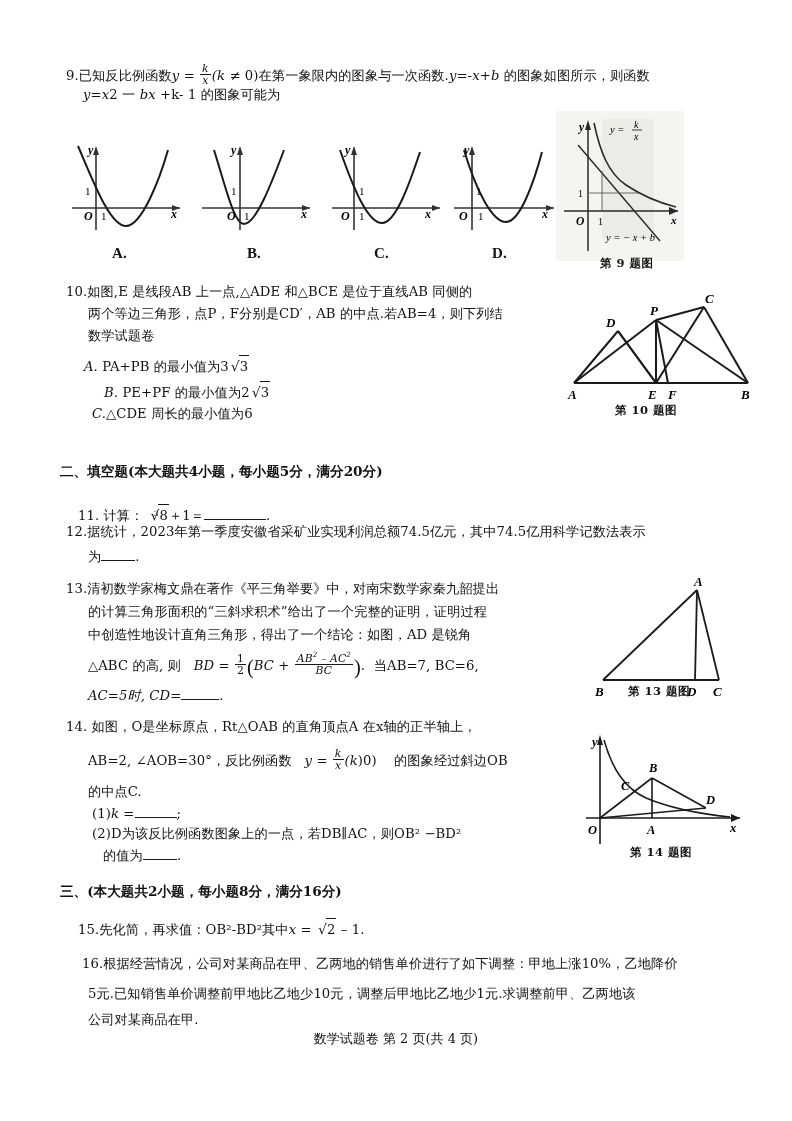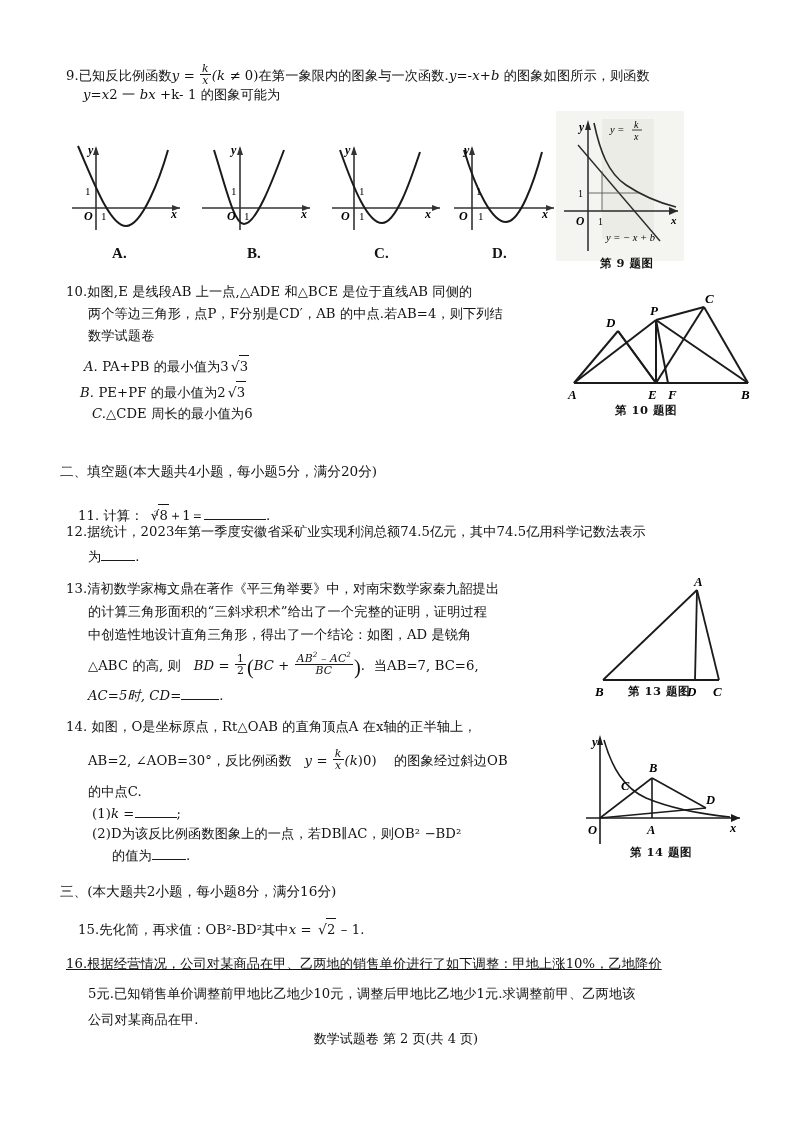--- a/index.html
+++ b/index.html
@@ -29,21 +29,21 @@
     line-height: 21px;
     white-space: nowrap;
     letter-spacing: 0.1px;
   }
   .cn { font-family: "DejaVu Serif", "Liberation Serif", serif; }
   .it { font-style: italic; }
   .bold { font-weight: bold; }
   .sechead {
     position: absolute;
     font-family: "DejaVu Serif", "Liberation Serif", serif;
-    font-weight: normal;
+    font-weight: bold;
     font-size: 13.6px;
     white-space: nowrap;
   }
   .blank {
     display: inline-block;
     border-bottom: 1px solid #1a1a1a;
     vertical-align: baseline;
     height: 11px;
   }
   sup { font-size: 0.66em; vertical-align: super; line-height: 0; }
@@ -204,21 +204,21 @@
 
   <div class="tx cn" style="left:66px; top:281px;">
     <span>10.</span><span>如图,E 是线段AB 上一点,△ADE 和△BCE 是位于直线AB 同侧的</span>
   </div>
   <div class="tx cn" style="left:88px; top:303px;">两个等边三角形，点P，F分别是CD′，AB 的中点.若AB=4，则下列结</div>
   <div class="tx cn" style="left:88px; top:325px;">数学试题卷</div>
 
   <div class="tx cn" style="left:84px; top:355px;">
     <span class="it">A.</span>&nbsp;<span>PA+PB 的最小值为</span>3<span class="rad"><span class="radsym">√</span><span class="radbar">3</span></span>
   </div>
-  <div class="tx cn" style="left:80px; top:381px;">
+  <div class="tx cn" style="left:104px; top:381px;">
     <span class="it">B.</span>&nbsp;<span>PE+PF 的最小值为</span>2<span class="rad"><span class="radsym">√</span><span class="radbar">3</span></span>
   </div>
   <div class="tx cn" style="left:92px; top:403px;">
     <span class="it">C.</span><span>△CDE 周长的最小值为</span><span>6</span>
   </div>
 
   <div class="fig" style="left:558px; top:283px;">
     <svg width="200" height="118" viewBox="0 0 200 118">
       <g stroke="#1b1b1b" stroke-width="2" fill="none">
         <line x1="16" y1="100" x2="190" y2="100"></line>
@@ -298,21 +298,21 @@
     &nbsp;&nbsp;<span class="it">y</span> = <span class="frac"><span class="num it">k</span><span class="den it">x</span></span><span class="it">(k</span>)0)
     &nbsp;&nbsp;&nbsp;<span>的图象经过斜边OB</span>
   </div>
   <div class="tx cn" style="left:88px; top:781px;">的中点C.</div>
   <div class="tx cn" style="left:92px; top:803px;">
     <span>(1)</span><span class="it">k</span> =<span class="blank" style="width:42px"></span>;
   </div>
   <div class="tx cn" style="left:92px; top:823px;">
     <span>(2)</span><span>D为该反比例函数图象上的一点，若DB∥AC，则OB² −BD²</span>
   </div>
-  <div class="tx cn" style="left:112px; top:845px;">
+  <div class="tx cn" style="left:103px; top:845px;">
     <span>的值为</span><span class="blank" style="width:34px"></span>.
   </div>
 
   <div class="fig" style="left:578px; top:726px;">
     <svg width="178" height="126" viewBox="0 0 178 126">
       <line x1="8" y1="92" x2="162" y2="92" stroke="#1b1b1b" stroke-width="1.6"></line>
       <polygon points="162,92 153,88 153,96" fill="#1b1b1b"></polygon>
       <line x1="22" y1="118" x2="22" y2="12" stroke="#1b1b1b" stroke-width="1.6"></line>
       <polygon points="22,9 19,19 25,19" fill="#1b1b1b"></polygon>
       <path d="M26 14 C 34 42, 46 62, 68 72 C 92 82, 122 88, 152 91" fill="none" stroke="#1b1b1b" stroke-width="1.6"></path>
@@ -333,21 +333,21 @@
   </div>
   <div class="figcap" style="left:630px; top:845px;">第 14 题图</div>
 
   <div class="sechead" style="left:60px; top:883px;">三、(本大题共2小题，每小题8分，满分16分)</div>
 
   <div class="tx cn" style="left:78px; top:918px;">
     <span>15.</span><span>先化简，再求值：OB²-BD²其中</span><span class="it">x</span> =
     <span class="rad"><span class="radsym">√</span><span class="radbar">2</span></span> – 1.
   </div>
 
-  <div class="tx cn" style="left:66px; top:953px;text-decoration:underline;">
+  <div class="tx cn" style="left:82px; top:953px;">
     <span>16.</span><span>根据经营情况，公司对某商品在甲、乙两地的销售单价进行了如下调整：甲地上涨10%，乙地降价</span>
   </div>
   <div class="tx cn" style="left:88px; top:983px;">5元.已知销售单价调整前甲地比乙地少10元，调整后甲地比乙地少1元.求调整前甲、乙两地该</div>
   <div class="tx cn" style="left:88px; top:1009px;">公司对某商品在甲.</div>
 
   <div class="footer" style="left:0; top:1030px;">数学试题卷 第 2 页(共 4 页)</div>
 
 </div>
 
 </body></html>

